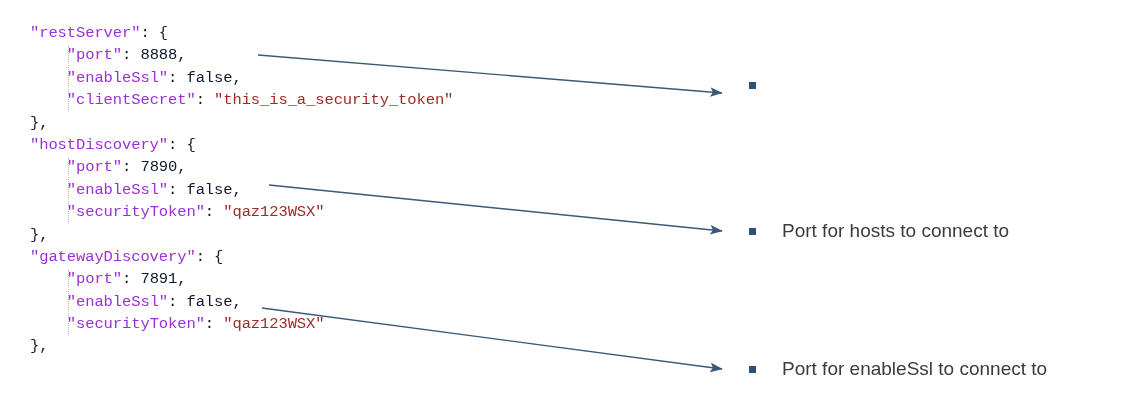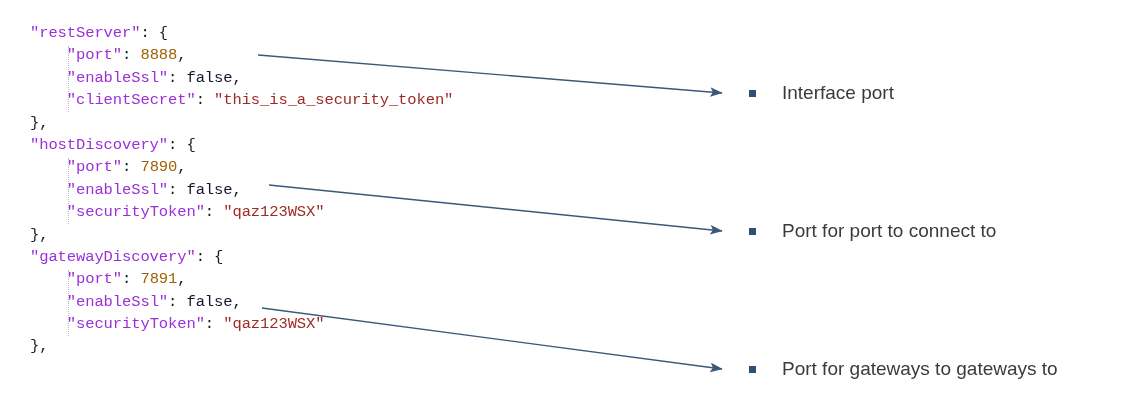--- a/index.html
+++ b/index.html
@@ -26,21 +26,21 @@
     line-height: 22.4px;
     white-space: pre;
     letter-spacing: -0.1px;
   }
   .code-line {
     height: 22.4px;
     white-space: pre;
   }
   .tok-key     { color: #9B30D9; }
   .tok-punct   { color: #1a1a1a; }
-  .tok-num     { color: #a16207; }
+  .tok-num     { color: #0f172a; }
   .tok-bool    { color: #0f172a; }
   .tok-str     { color: #9E2B23; }
   .tok-brace   { color: #1a1a1a; }
 
   
   .indent-guide {
     position: absolute;
     left: 38px;
     width: 1px;
     border-left: 1px dotted #bdbdbd;
@@ -91,25 +91,24 @@
         </marker>
       </defs>
       <line x1="258" y1="55" x2="722" y2="93" stroke="#3A5878" stroke-width="1.4" marker-end="url(#arrowhead)"></line>
       <line x1="269" y1="185" x2="722" y2="231" stroke="#3A5878" stroke-width="1.4" marker-end="url(#arrowhead)"></line>
       <line x1="262" y1="308" x2="722" y2="369" stroke="#3A5878" stroke-width="1.4" marker-end="url(#arrowhead)"></line>
     </svg>
 
   <div id="annotation-layer">
       <div class="annotation" style="left: 749px; top: 82px;">
         <span class="anno-bullet"></span>
-        <span class="anno-text">Interface port</span>
       </div>
       <div class="annotation" style="left: 749px; top: 220px;">
         <span class="anno-bullet"></span>
-        <span class="anno-text">Port for port to connect to</span>
+        <span class="anno-text">Port for hosts to connect to</span>
       </div>
       <div class="annotation" style="left: 749px; top: 358px;">
         <span class="anno-bullet"></span>
-        <span class="anno-text">Port for gateways to gateways to</span>
+        <span class="anno-text">Port for enableSsl to connect to</span>
       </div>
     </div>
 
 </div>
 
 </body></html>

